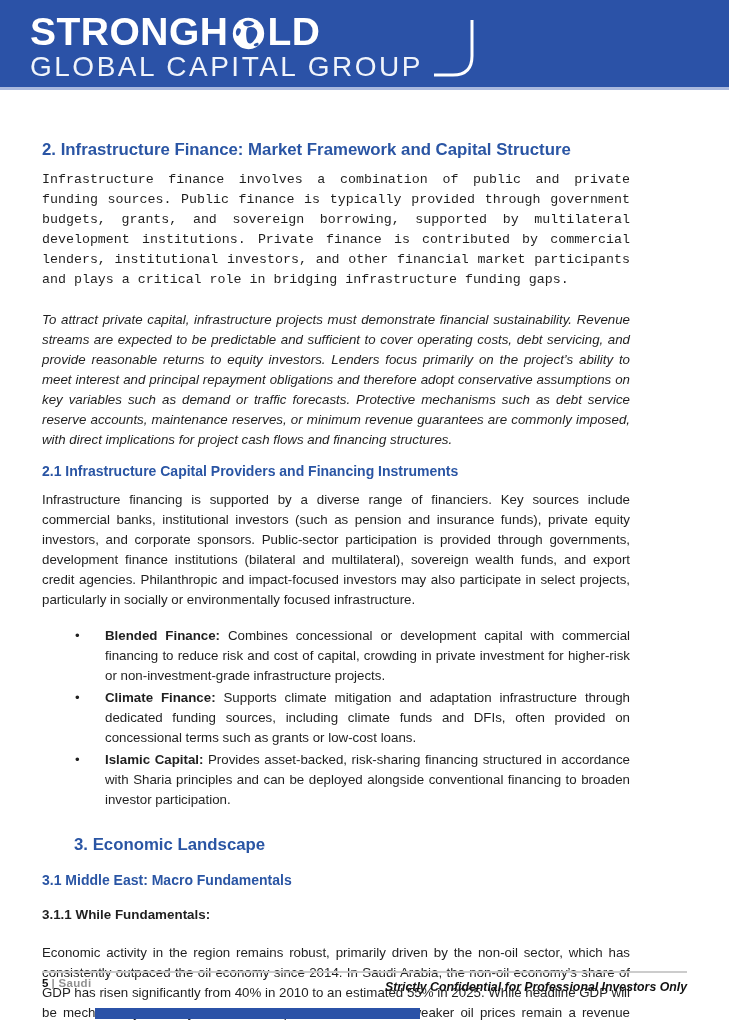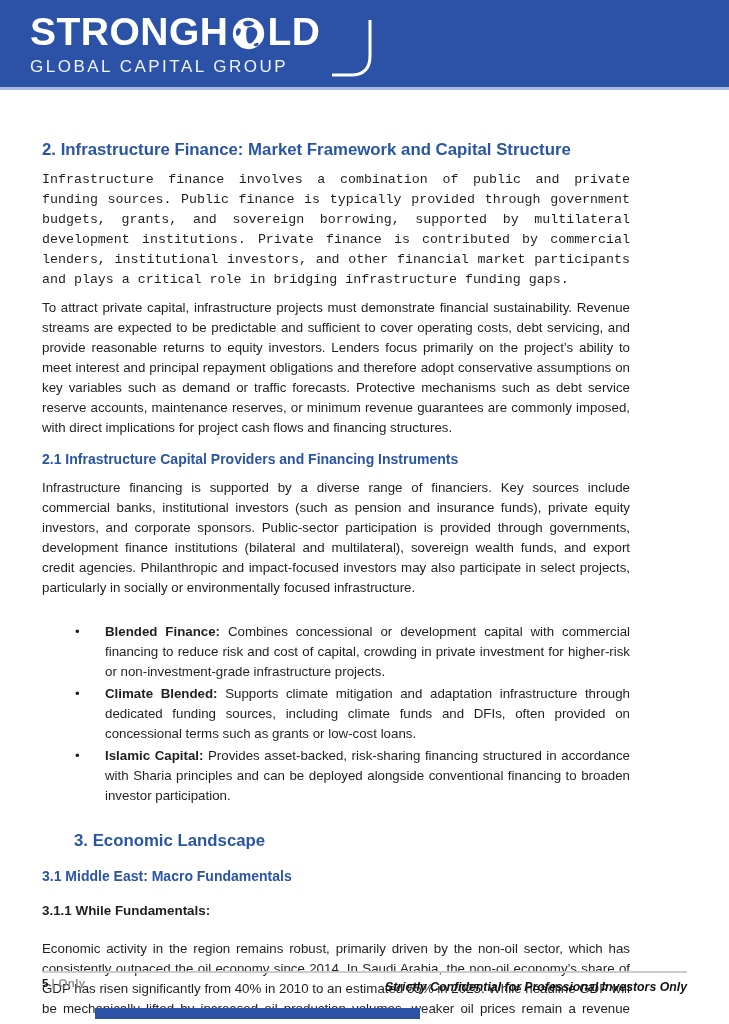--- a/index.html
+++ b/index.html
@@ -9,44 +9,44 @@
     background:#ffffff; overflow:hidden;
     font-family:"Liberation Sans", sans-serif; color:#1f1f1f;
   }
 
   
   .banner {
     position:absolute; top:0; left:0; width:729px; height:90px;
     background:#2b52a7; border-bottom:3px solid #aab9de;
   }
   .logo { position:absolute; left:30px; top:12px; display:flex; align-items:flex-start; }
-  .logo-text { display:flex; flex-direction:column; }
+  .logo-text { display:flex; flex-direction:column;text-align:right; }
   .logo-line1 {
     display:flex; align-items:center; gap:2px;
     color:#ffffff; font-weight:800; font-size:39px; line-height:40px; letter-spacing:0.5px;
   }
   .globe { width:33px; height:33px; margin:2px 1px 0; }
   .logo-line2 {
-    color:#f0f4fb; font-weight:400; font-size:17px; line-height:26px;
+    color:#f0f4fb; font-weight:400; font-size:28px; line-height:26px;
     letter-spacing:2.5px; margin-top:2px;
   }
   .bracket { margin-left:10px; margin-top:6px; }
 
   
   .content { position:absolute; top:93px; left:0; width:672px; padding:46px 42px 0; }
   .content p { font-size:13.3px; line-height:20px; text-align:justify; }
   h1.doc-h1 { color:#2a55a4; font-size:16.8px; line-height:21px; font-weight:700; }
   h2.doc-h2 { color:#2a55a4; font-size:14px; line-height:19px; font-weight:700; }
   h3.doc-h3 { color:#1f1f1f; font-size:13.4px; line-height:17px; font-weight:700; }
 
   .p1 { margin-top:10px;font-family:Liberation Mono, monospace; }
-  .p2 { margin-top:8px; }
+  .p2 { margin-top:20px;font-style:italic; }
   .h21 { margin-top:12px; }
   .p21 { margin-top:9px; }
-  ul.bullets { margin-top:24px; list-style:none; }
+  ul.bullets { margin-top:16px; list-style:none; }
   ul.bullets li {
     position:relative; padding-left:63px; margin-bottom:2px;
     font-size:13.3px; line-height:20px; text-align:justify;
   }
   ul.bullets li::before {
     content:"\2022"; position:absolute; left:33px; top:0; font-size:13.3px; color:#1f1f1f;
   }
   ul.bullets b { font-weight:700; }
   .h3sec { margin-top:24px;margin-left:32px; }
   .h31 { margin-top:16px; }
@@ -101,39 +101,39 @@
 
     <h2 class="doc-h2 h21">2.1 Infrastructure Capital Providers and Financing Instruments</h2>
 
     <p class="p21">Infrastructure financing is supported by a diverse range of financiers. Key sources include commercial banks, institutional investors (such as pension and insurance funds), private equity investors, and corporate sponsors. Public-sector participation is provided through governments, development finance institutions (bilateral and multilateral), sovereign wealth funds, and export credit agencies. Philanthropic and impact-focused investors may also participate in select projects, particularly in socially or environmentally focused infrastructure.</p>
 
     <ul class="bullets">
       <li>
         <b>Blended Finance:</b><span> Combines concessional or development capital with commercial financing to reduce risk and cost of capital, crowding in private investment for higher-risk or non-investment-grade infrastructure projects.</span>
       </li>
       <li>
-        <b>Climate Blended:</b><span> Supports climate mitigation and adaptation infrastructure through dedicated funding sources, including climate funds and DFIs, often provided on concessional terms such as grants or low-cost loans.</span>
+        <b>Climate Finance:</b><span> Supports climate mitigation and adaptation infrastructure through dedicated funding sources, including climate funds and DFIs, often provided on concessional terms such as grants or low-cost loans.</span>
       </li>
       <li>
         <b>Islamic Capital:</b><span> Provides asset-backed, risk-sharing financing structured in accordance with Sharia principles and can be deployed alongside conventional financing to broaden investor participation.</span>
       </li>
     </ul>
 
     <h1 class="doc-h1 h3sec">3. Economic Landscape</h1>
 
     <h2 class="doc-h2 h31">3.1 Middle East: Macro Fundamentals</h2>
 
     <h3 class="doc-h3 h311">3.1.1 While Fundamentals:</h3>
 
     <p class="p4">Economic activity in the region remains robust, primarily driven by the non-oil sector, which has consistently outpaced the oil economy since 2014. In Saudi Arabia, the non-oil economy’s share of GDP has risen significantly from 40% in 2010 to an estimated 55% in 2025. While headline GDP will be mechanically lifted by increased oil production volumes, weaker oil prices remain a revenue dampener.</p>
 
   </main>
 
   <div class="footer-rule"></div>
   <div class="footer-left">
     <span class="num">5</span>
-    <span class="lbl">| Only</span>
+    <span class="lbl">| Saudi</span>
   </div>
   <div class="footer-right">Strictly Confidential for Professional Investors Only</div>
 
   <div class="bottom-bar"></div>
 
 </div>
 
 </body></html>

